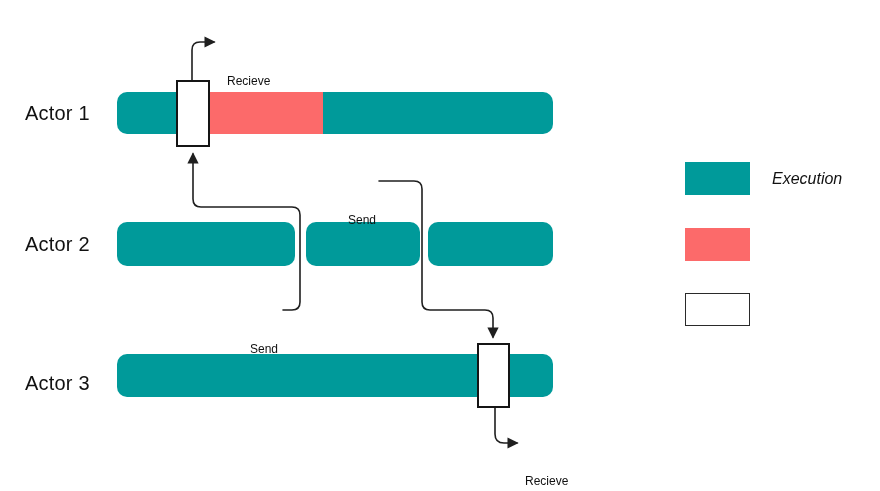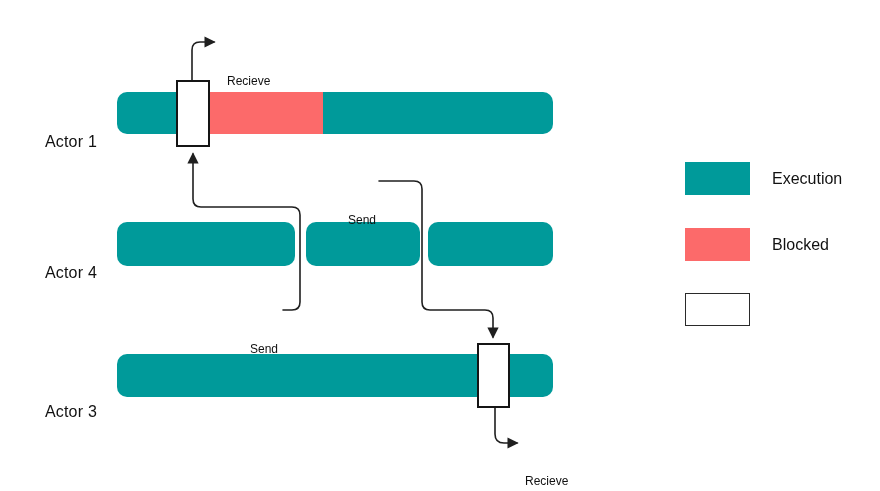--- a/index.html
+++ b/index.html
@@ -20,26 +20,25 @@
     background: #fff;
     overflow: hidden;
   }
 
   
   .actor-label {
     position: absolute;
     left: 25px;
     width: 72px;
     height: 18px;
-    text-align: right;
-    font-size: 16px;
+    text-align: left;
+    font-size: 20px;
     line-height: 18px;
     color: var(--text);
     letter-spacing: 0.2px;
-    margin-top: 29px;
   }
   .actor-label.a1 { top: 104px; }
   .actor-label.a2 { top: 235px; }
   .actor-label.a3 { top: 374px; }
 
   
   .bar {
     position: absolute;
     background: var(--execution);
     border-radius: 10px;
@@ -104,21 +103,21 @@
 
   
   .legend-row {
     position: absolute;
     left: 685px;
     display: flex;
     align-items: center;
     gap: 22px;
     height: 33px;
   }
-  .legend-row.lr1 { top: 162px; }
+  .legend-row.lr1 { top: 162px; font-style: italic; }
   .legend-row.lr2 { top: 228px; }
   .legend-row.lr3 { top: 293px; }
   .legend-swatch {
     width: 65px;
     height: 33px;
     flex: 0 0 65px;
   }
   .legend-swatch.execution { background: var(--execution); }
   .legend-swatch.blocked   { background: var(--blocked); }
   .legend-swatch.mailbox   { background: var(--mailbox_fill); border: 1.6px solid #2a2a2a; }
@@ -127,21 +126,21 @@
     line-height: 33px;
     color: var(--text);
   }
 </style>
 </head>
 <body>
 
 <div class="canvas">
 
   <div class="actor-label a1">Actor 1</div>
-  <div class="actor-label a2">Actor 4</div>
+  <div class="actor-label a2">Actor 2</div>
   <div class="actor-label a3">Actor 3</div>
 
   <div class="bar actor1">
     <div class="blocked-seg"></div>
   </div>
   <div class="bar a2-seg1"></div>
   <div class="bar a2-seg2"></div>
   <div class="bar a2-seg3"></div>
   <div class="bar actor3"></div>
 
@@ -168,20 +167,19 @@
   <div class="annot send-left">Send</div>
   <div class="annot send-right">Send</div>
   <div class="annot receive-bottom">Recieve</div>
 
   <div class="legend-row lr1">
     <div class="legend-swatch execution"></div>
     <div class="legend-label">Execution</div>
   </div>
   <div class="legend-row lr2">
     <div class="legend-swatch blocked"></div>
-    <div class="legend-label">Blocked</div>
   </div>
   <div class="legend-row lr3">
     <div class="legend-swatch mailbox"></div>
     <div class="legend-label">Mailbox</div>
   </div>
 
 </div>
 
 </body></html>

